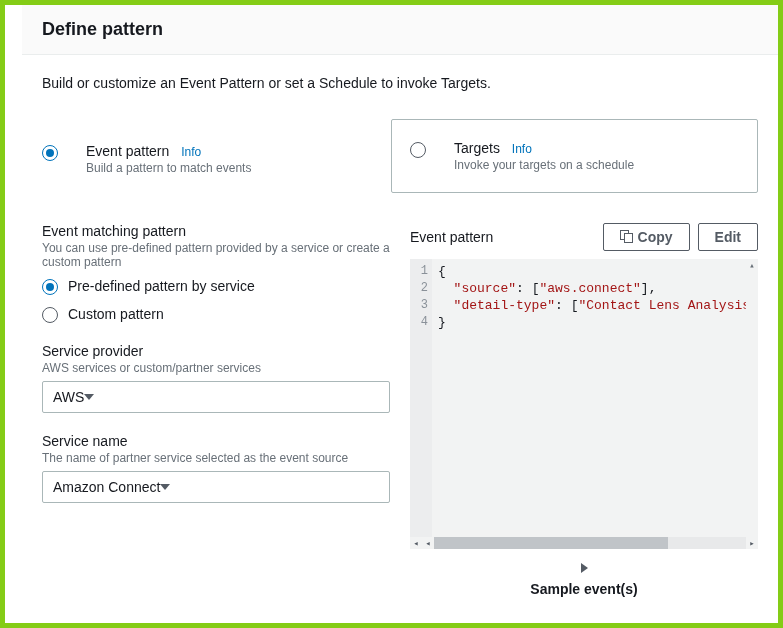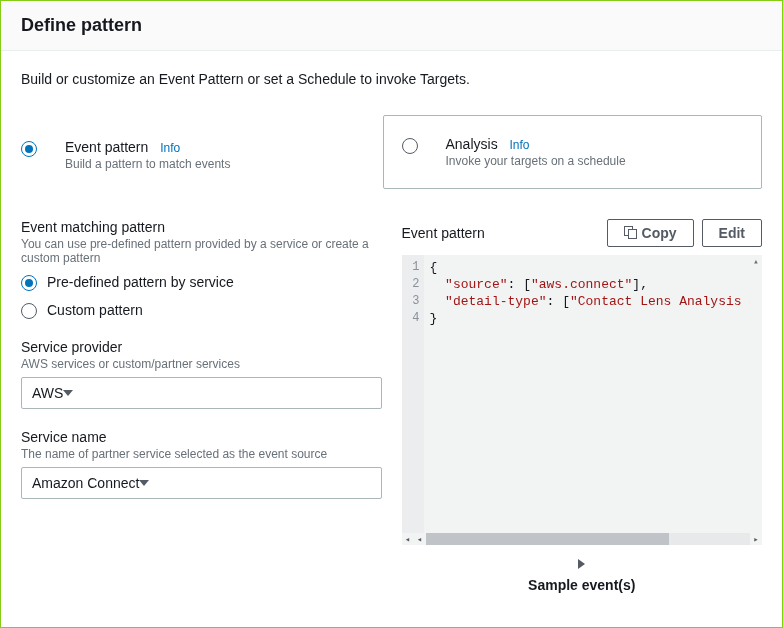--- a/index.html
+++ b/index.html
@@ -6,21 +6,22 @@
   body {
     font-family: "Amazon Ember", "Helvetica Neue", Arial, sans-serif;
     font-size: 14px;
     color: #16191f;
     background: #fff;
     padding: 0;
   }
   .panel {
     width: 783px;
     height: 628px;
-    border: 1px solid #84cc16;
+    border: 5px solid #84cc16;
+    padding-left: 17px;
   }
   .panel-header {
     background: #fafafa;
     border-bottom: 1px solid #eaeded;
     padding: 14px 20px;
   }
   .panel-header h1 {
     font-size: 18px;
     font-weight: 700;
     color: #16191f;
@@ -184,21 +185,21 @@
             <span class="label">Event pattern</span>
             <a class="info-link">Info</a>
           </div>
           <div class="desc">Build a pattern to match events</div>
         </div>
       </div>
       <div class="tile tile-right">
         <span class="radio-outer"></span>
         <div class="tile-text">
           <div>
-            <span class="label">Analysis</span>
+            <span class="label">Targets</span>
             <a class="info-link">Info</a>
           </div>
           <div class="desc">Invoke your targets on a schedule</div>
         </div>
       </div>
     </div>
 
     <div class="columns">
 
       <div class="col">

